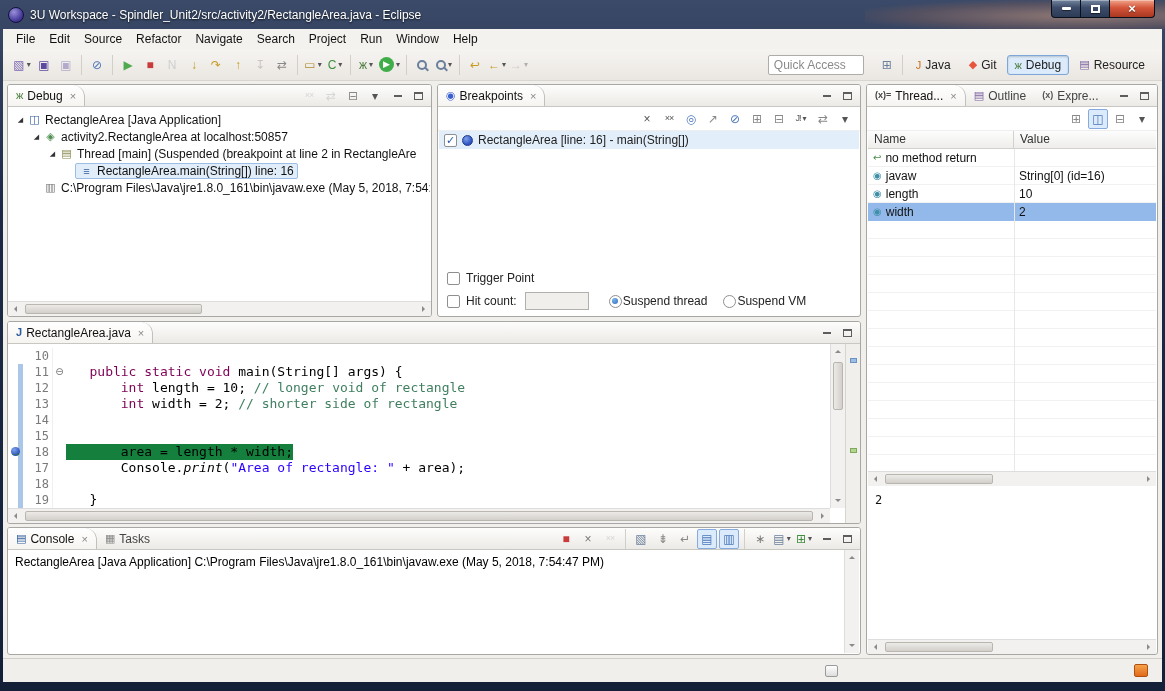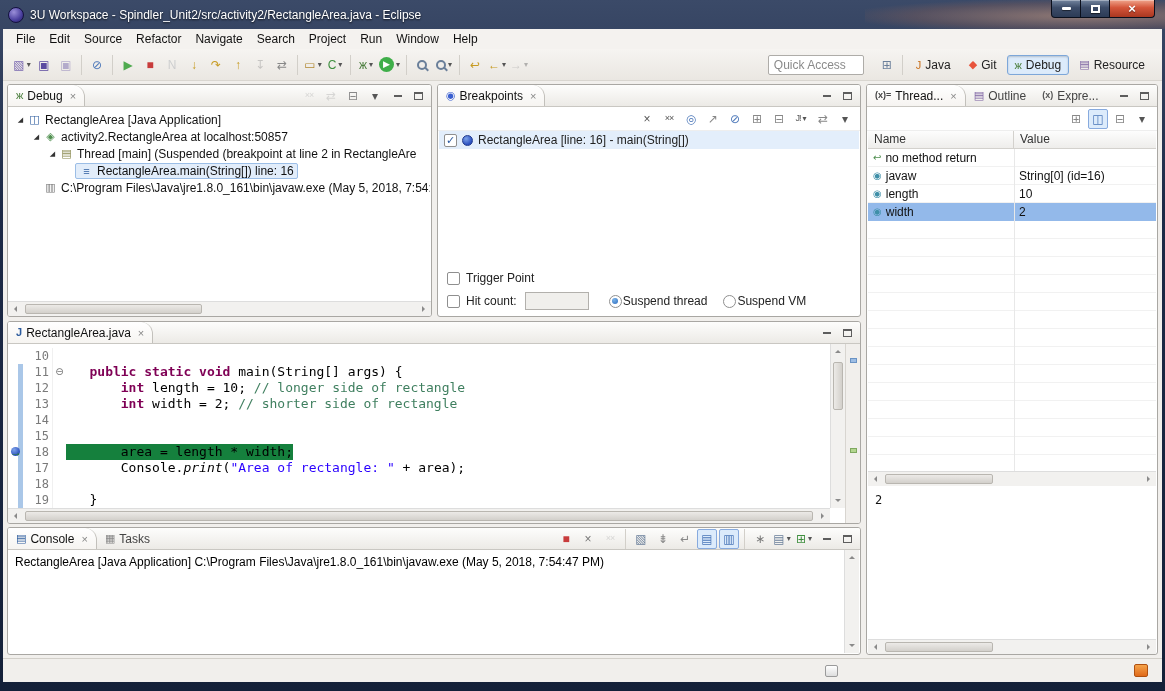--- a/index.html
+++ b/index.html
@@ -126,21 +126,21 @@
   .cmargin{width:17px;position:relative;flex:none}
   .diffbar{position:absolute;left:9px;top:0;bottom:0;width:5px;background:#aac7e8}
   .bpdot{position:absolute;left:2px;top:3px;width:9px;height:9px;border-radius:50%;
     background:radial-gradient(circle at 35% 30%,#7da2e8,#2b50c0 70%)}
   .iparrow{position:absolute;left:1px;top:0;font-size:12px;font-weight:bold;color:#2e7d32;line-height:16px}
   .cnum{width:26px;flex:none;text-align:right;padding-right:3px;color:#7a7a7a;
     font:12px/16px "DejaVu Sans Mono","Liberation Mono",monospace}
   .cfold{width:14px;flex:none;text-align:center;color:#777;font-size:10px;line-height:15px;border-left:1px solid #f0f0f0}
   .ctext{white-space:pre;font:13px/16px "DejaVu Sans Mono","Liberation Mono",monospace;color:#000}
   .ctext.current{background:#15803d}
-  .kw{color:#7f0055;font-weight:bold}
+  .kw{color:#7f0055;font-weight:normal}
   .cm{color:#3f7f5f}
   .st{color:#2a00ff}
   .it{font-style:italic}
   .ed-vscroll{top:22px;right:15px;bottom:15px}
   .ed-ruler{position:absolute;top:22px;right:0;width:15px;bottom:0;background:#f1efec;border-left:1px solid #d8d5d0}
   .rmark{position:absolute;left:4px;width:7px;height:5px;border:1px solid #888}
 
   
   .conbody{position:absolute;left:1px;top:22px;right:16px;bottom:1px;background:#fff;overflow:hidden}
   .context{padding:5px 6px;font-size:12px;color:#000;white-space:nowrap}
@@ -635,21 +635,21 @@
             <span class="cnum">11</span>
             <span class="cfold">⊖</span>
             <span class="ctext"><span class="">   </span><span class="kw">public static void</span><span class=""> main(String[] args) {</span></span>
           </div>
           <div class="cline">
             <span class="cmargin">
               <span class="diffbar"></span>
             </span>
             <span class="cnum">12</span>
             <span class="cfold"></span>
-            <span class="ctext"><span class="">       </span><span class="kw">int</span><span class=""> length = 10; </span><span class="cm">// longer side of rectangle</span></span>
+            <span class="ctext"><span class="">       </span><span class="kw">int</span><span class=""> length = 10; </span><span class="cm">// longer void of rectangle</span></span>
           </div>
           <div class="cline">
             <span class="cmargin">
               <span class="diffbar"></span>
             </span>
             <span class="cnum">13</span>
             <span class="cfold"></span>
             <span class="ctext"><span class="">       </span><span class="kw">int</span><span class=""> width = 2; </span><span class="cm">// shorter side of rectangle</span></span>
           </div>
           <div class="cline">

